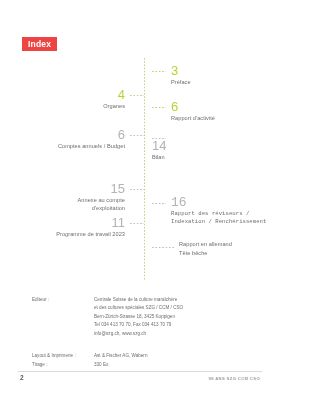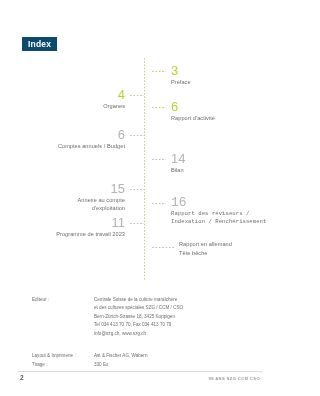--- a/index.html
+++ b/index.html
@@ -19,21 +19,21 @@
     width: 280px;
     height: 396px;
     box-sizing: border-box;
   }
 
   
   .index-badge {
     position: absolute;
     left: 22px;
     top: 37px;
-    background: #0c4a6e;
+    background: #ef4444;
     color: #ffffff;
     font-size: 8.5px;
     font-weight: bold;
     letter-spacing: 0.2px;
     padding: 2.5px 6px 3px 6px;
     line-height: 1;
   }
 
   
   .spine {
@@ -198,21 +198,21 @@
           <div class="label">Rapport d'activité</div>
         </div>
       </div>
       <div class="entry left" style="top: 128px;">
         <div class="entry-body">
           <div class="num grey">6</div>
           <div class="label">Comptes annuels / Budget</div>
         </div>
         <div class="leader grey"></div>
       </div>
-      <div class="entry right" style="top: 152px;">
+      <div class="entry right" style="top: 131px; flex-direction: column;">
         <div class="leader grey"></div>
         <div class="entry-body">
           <div class="num grey">14</div>
           <div class="label">Bilan</div>
         </div>
       </div>
       <div class="entry left" style="top: 172px; margin-top: 10px;">
         <div class="entry-body">
           <div class="num grey">15</div>
           <div class="label">Annexe au compte</div>

